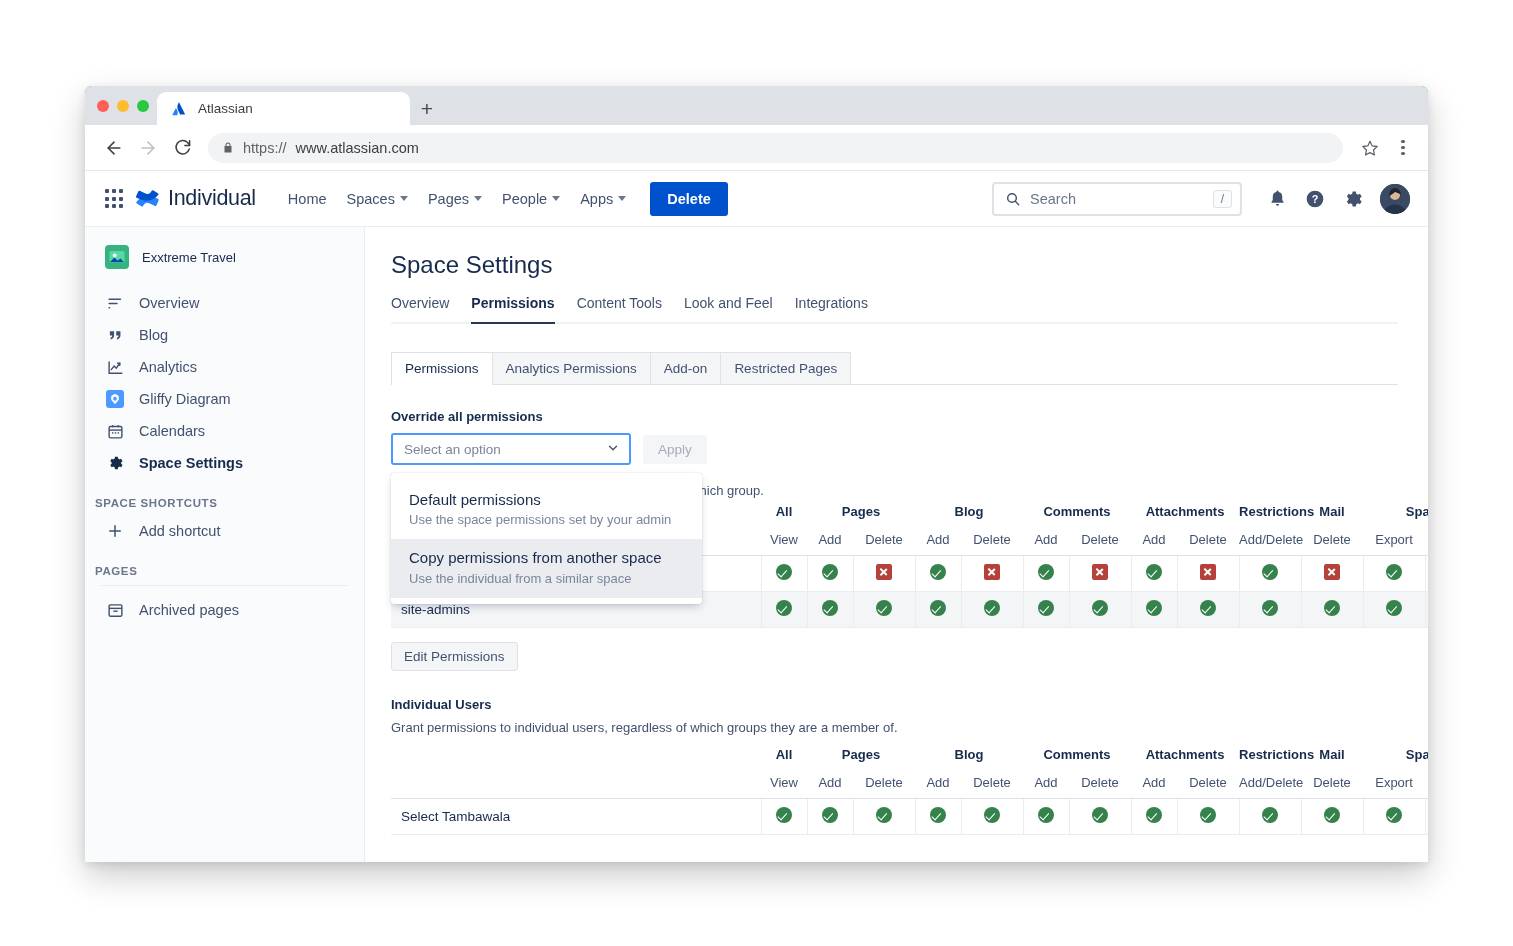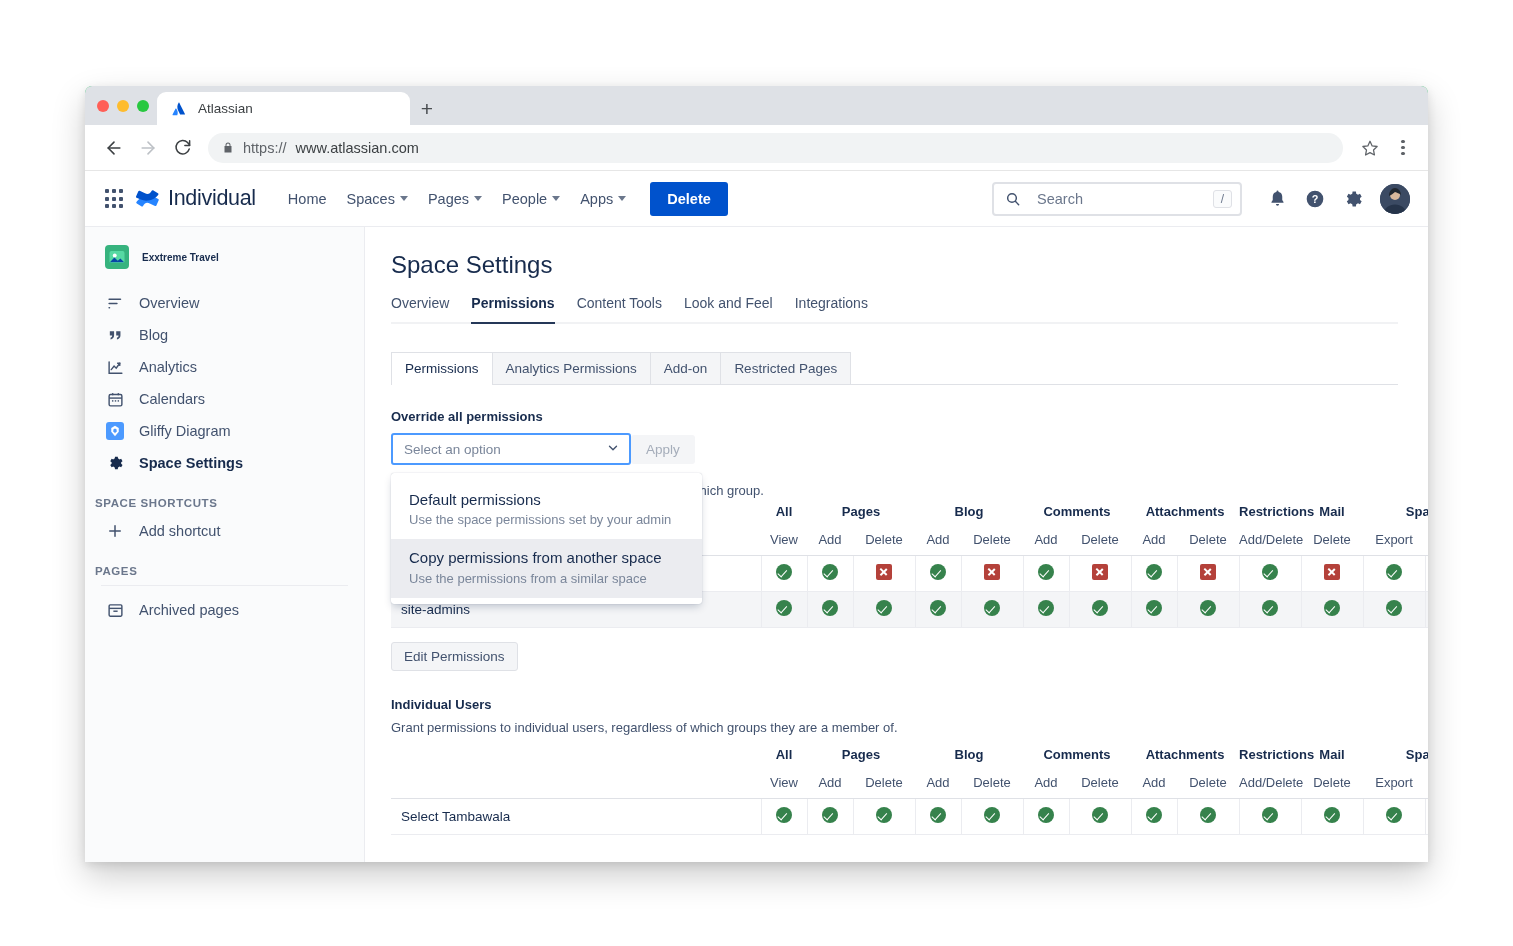--- a/index.html
+++ b/index.html
@@ -80,21 +80,21 @@
   }
   .caret { width:0;height:0;border-left:4.5px solid transparent;border-right:4.5px solid transparent;
            border-top:5px solid #6b778c; display:block; }
   .create-btn {
     background: #0052cc; color:#fff; font-size: 14.5px; font-weight: 600;
     padding: 9px 17px; border-radius: 3px; margin-left: 14px; border:none;
   }
   .appbar-right { margin-left: auto; display:flex; align-items:center; gap: 4px; }
   .searchbox {
     width: 250px; height: 34px; border: 2px solid #dfe1e6; border-radius: 4px;
-    display: flex; align-items: center; gap: 16px; padding: 0 8px 0 11px; background:#fff;
+    display: flex; align-items: center; gap: 9px; padding: 0 8px 0 11px; background:#fff;
     margin-right: 14px;
   }
   .searchbox .ph { font-size: 14.5px; color: #6b778c; flex:1; }
   .slashkey {
     border: 1px solid #dfe1e6; border-radius: 3px; font-size: 12px; color:#6b778c;
     padding: 1px 7px; background:#fafbfc;
   }
   .icon-btn { width: 34px; height:34px; display:flex;align-items:center;justify-content:center;border-radius:50%;}
   .avatar {
     width: 30px; height: 30px; border-radius: 50%; overflow:hidden; margin-left: 6px;
@@ -105,21 +105,21 @@
   .appbody { display: flex; height: calc(776px - 39px - 46px - 56px); }
   .sidebar {
     width: 280px; background: #fafbfc; border-right: 1px solid #ebecf0;
     padding: 18px 0 0 0; flex-shrink: 0;
   }
   .space-head { display:flex; align-items:center; gap: 13px; padding: 0 16px 0 20px; margin-bottom: 18px;}
   .space-avatar {
     width: 24px; height: 24px; border-radius: 4px; background: #36b37e; flex-shrink:0;
     display:flex;align-items:center;justify-content:center;
   }
-  .space-name { font-size: 10px; font-weight: 700; color: #172b4d; }
+  .space-name { font-size: 13px; font-weight: 400; color: #172b4d; }
   .side-item {
     display:flex; align-items:center; gap: 14px; height: 32px; padding: 0 16px 0 20px;
     font-size: 14.5px; color: #42526e;
   }
   .side-item.active { color:#172b4d; font-weight: 600; }
   .side-ico { width: 20px; height:20px; display:flex;align-items:center;justify-content:center;flex-shrink:0;}
   .side-section {
     font-size: 11.5px; font-weight: 700; color: #6b778c; letter-spacing: .6px;
     padding: 0 10px; margin: 18px 0 6px 0;
   }
@@ -138,21 +138,21 @@
   .subtabs { display:flex; margin-top: 28px; border-bottom: 1px solid #dfe1e6; }
   .stab {
     font-size: 13.5px; color:#42526e; padding: 8px 13px;
     background:#f4f5f7; border:1px solid #dfe1e6; border-bottom: none;
     margin-right:-1px; position: relative;
   }
   .stab.active { background:#fff; color:#172b4d; }
   .stab.active::after { content:""; position:absolute;left:0;right:0;bottom:-1px;height:1px;background:#fff;}
 
   .sec-label { font-size: 13px; font-weight: 700; color:#172b4d; margin: 24px 0 9px 0;}
-  .selectrow { display:flex; align-items:center; position: relative; }
+  .selectrow { display:flex; align-items:center; gap: 12px; position: relative; }
   .select {
     width: 240px; height: 32px; border: 2px solid #4c9aff; border-radius: 3px;
     background:#fff; display:flex; align-items:center; padding: 0 9px 0 11px;
     font-size: 13.5px; color:#7a869a;
   }
   .select .chev { margin-left:auto; }
   .apply-btn {
     font-size: 13.5px; color: #a5adba; background: #f4f5f7; border:none;
     padding: 7px 15px; border-radius: 3px;
   }
@@ -385,42 +385,42 @@
                 <path d="M3 4v16h18"></path>
                 <polyline points="6 15 10 10 13 13 18 6"></polyline>
                 <polyline points="15 6 18 6 18 9"></polyline>
               </svg>
           </span>
           <span>Analytics</span>
         </div>
 
         <div class="side-item">
           <span class="side-ico">
+            <svg width="18" height="18" viewBox="0 0 24 24">
+                <rect width="24" height="24" rx="4" fill="#4c9aff"></rect>
+                <path d="M12 5l5 3v5l-5 6-5-6V8z" fill="#fff"></path>
+                <path d="M12 8.5l2.2 1.4v2.3L12 15l-2.2-2.8v-2.3z" fill="#4c9aff"></path>
+              </svg>
+          </span>
+          <span>Gliffy Diagram</span>
+        </div>
+
+        <div class="side-item">
+          <span class="side-ico">
             <svg width="17" height="17" viewBox="0 0 24 24" fill="none" stroke="#42526e" stroke-width="2">
                 <rect x="3" y="5" width="18" height="16" rx="2"></rect>
                 <line x1="3" y1="10" x2="21" y2="10"></line>
                 <line x1="8" y1="3" x2="8" y2="6"></line>
                 <line x1="16" y1="3" x2="16" y2="6"></line>
                 <rect x="7" y="13" width="2" height="2" fill="#42526e" stroke="none"></rect>
                 <rect x="11" y="13" width="2" height="2" fill="#42526e" stroke="none"></rect>
                 <rect x="15" y="13" width="2" height="2" fill="#42526e" stroke="none"></rect>
               </svg>
           </span>
           <span>Calendars</span>
-        </div>
-
-        <div class="side-item">
-          <span class="side-ico">
-            <svg width="18" height="18" viewBox="0 0 24 24">
-                <rect width="24" height="24" rx="4" fill="#4c9aff"></rect>
-                <path d="M12 5l5 3v5l-5 6-5-6V8z" fill="#fff"></path>
-                <path d="M12 8.5l2.2 1.4v2.3L12 15l-2.2-2.8v-2.3z" fill="#4c9aff"></path>
-              </svg>
-          </span>
-          <span>Gliffy Diagram</span>
         </div>
 
         <div class="side-item active">
           <span class="side-ico">
             <svg width="18" height="18" viewBox="0 0 24 24" fill="#172b4d">
                 <path d="M12 8.6a3.4 3.4 0 1 0 0 6.8 3.4 3.4 0 0 0 0-6.8zm0 5.2a1.8 1.8 0 1 1 0-3.6 1.8 1.8 0 0 1 0 3.6z"></path>
                 <path d="M20.2 13.1c.05-.36.07-.73.07-1.1s-.02-.74-.07-1.1l1.85-1.4-1.85-3.2-2.2.92a7.4 7.4 0 0 0-1.95-1.12l-.35-2.4h-3.7l-.35 2.4c-.7.28-1.36.65-1.95 1.12l-2.2-.92-1.85 3.2 1.85 1.4c-.05.36-.07.73-.07 1.1s.02.74.07 1.1l-1.85 1.4 1.85 3.2 2.2-.92c.6.47 1.25.84 1.95 1.12l.35 2.4h3.7l.35-2.4c.7-.28 1.36-.65 1.95-1.12l2.2.92 1.85-3.2z"></path>
               </svg>
           </span>
           <span>Space Settings</span>
@@ -482,21 +482,21 @@
           </div>
           <button class="apply-btn">Apply</button>
 
           <div class="dropdown">
             <div class="dd-item">
               <div class="dd-title">Default permissions</div>
               <div class="dd-sub">Use the space permissions set by your admin</div>
             </div>
             <div class="dd-item hl">
               <div class="dd-title">Copy permissions from another space</div>
-              <div class="dd-sub">Use the permissions from a similar space</div>
+              <div class="dd-sub">Use the individual from a similar space</div>
             </div>
           </div>
         </div>
 
         <div class="groups-note">Grant permissions to groups of users, regardless of which group.</div>
 
         <table class="ptable">
           <colgroup>
             <col class="col-name">
               <col class="col-p">

